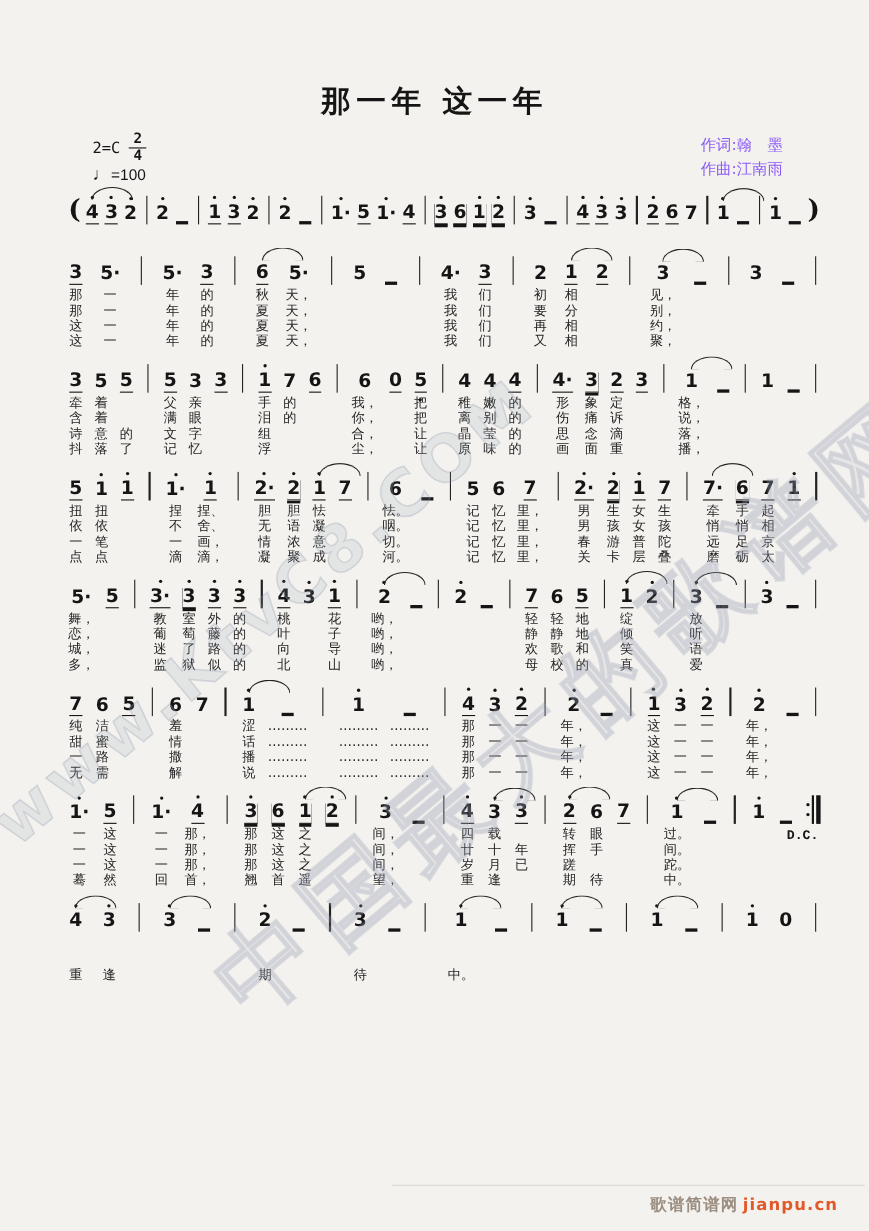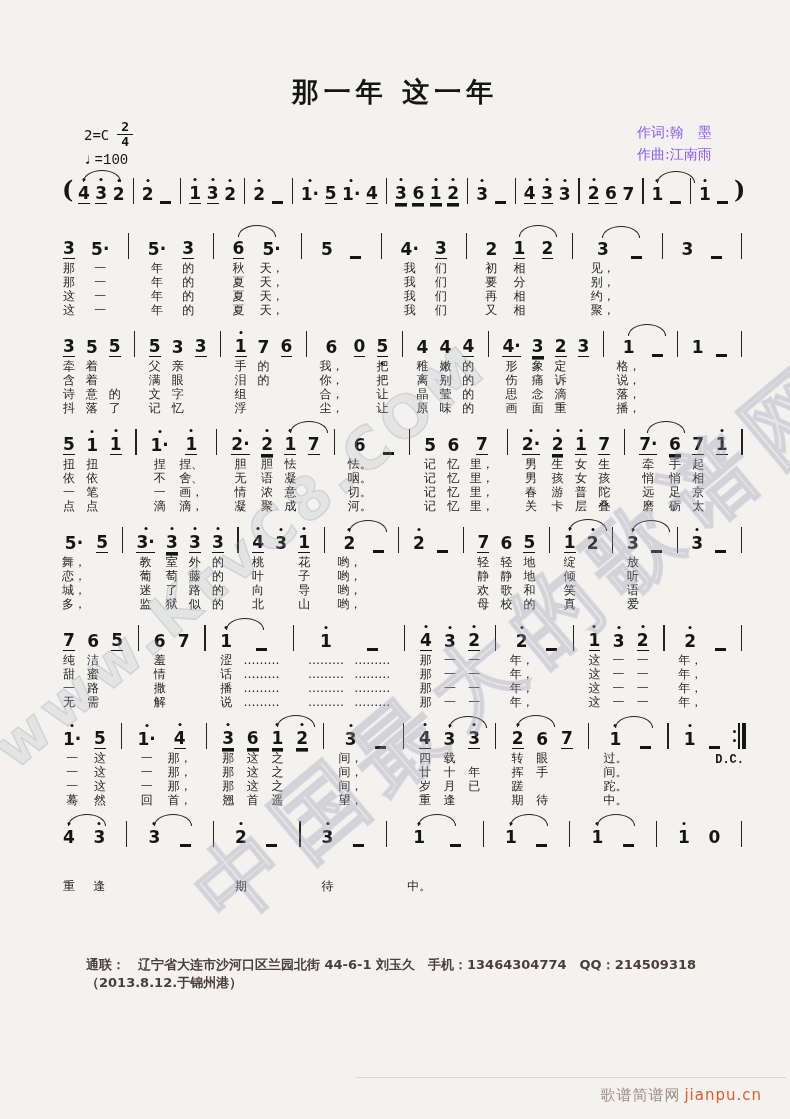--- a/index.html
+++ b/index.html
@@ -5,21 +5,21 @@
   html,body{margin:0;padding:0;background:#e8e6e3;}
   .page{position:relative;width:790px;height:1119px;background:#f4f2ef;overflow:hidden;
         font-family:"DejaVu Sans",sans-serif;color:#151515;}
   .title{position:absolute;top:74px;left:0;width:100%;text-align:center;
          font-family:"DejaVu Serif",serif;font-size:27px;font-weight:700;letter-spacing:5px;}
   .keyrow{position:absolute;left:84px;top:120px;font-family:"DejaVu Sans Mono",monospace;
           font-size:14px;display:flex;align-items:center;}
   .ts{display:inline-block;text-align:center;margin-left:8px;font-weight:bold;}
   .ts b{display:block;font-size:13px;line-height:14px;padding:0 4px;font-weight:bold;}
   .ts .tn{border-bottom:1px solid #151515;}
-  .tempo{position:absolute;left:84px;top:151px;font-family:Liberation Mono, monospace;font-size:14px;}
+  .tempo{position:absolute;left:84px;top:151px;font-family:Liberation Sans, sans-serif;font-size:14px;}
   .tnote{font-size:16px;margin-right:1px;}
   .credits{position:absolute;left:637px;top:121px;font-size:14px;line-height:22px;color:#8b5cf6;}
   
   .music{position:absolute;left:62px;top:170px;width:684px;}
   .line{position:relative;display:flex;justify-content:space-between;align-items:flex-start;margin-bottom:6px;}
   .line:first-child{margin-bottom:21px;}
   .col{display:flex;flex-direction:column;align-items:center;min-width:8px;}
   .note{height:34px;display:flex;align-items:flex-end;position:relative;}
   .nt{position:relative;display:inline-block;padding:0 1px;}
   .num{font-family:"DejaVu Sans",sans-serif;font-weight:bold;font-size:17px;line-height:20px;
@@ -50,21 +50,21 @@
          font-size:58px;font-weight:bold;letter-spacing:6px;color:rgba(145,155,175,0.16);
          -webkit-text-stroke:1.4px rgba(145,155,175,0.30);pointer-events:none;white-space:nowrap;}
   .wm-cn{position:absolute;left:170px;top:860px;transform:rotate(-40deg);transform-origin:left top;
          font-size:88px;font-weight:bold;letter-spacing:14px;color:rgba(150,158,178,0.13);
          -webkit-text-stroke:1.6px rgba(150,158,178,0.26);pointer-events:none;white-space:nowrap;}
   
   .ded{position:absolute;top:924px;left:0;width:100%;text-align:center;font-size:14px;
        font-weight:600;color:#473f38;letter-spacing:1px;}
   .contact{position:absolute;top:956px;left:86px;font-size:13px;font-weight:600;color:#473f38;}
   .edge{position:absolute;left:356px;top:1077px;width:430px;height:1px;background:#d9d5d1;}
-  .site{position:absolute;right:28px;top:1086px;font-size:15px;letter-spacing:1px;}
+  .site{position:absolute;right:28px;top:1086px;font-size:15px;letter-spacing:1px;font-weight:bold;}
   .sname{color:#9b8d80;}
   .surl{color:#e05a2b;margin-left:4px;}
 </style>
 </head>
 <body>
 
 <div class="page">
   <div class="title">那一年 这一年</div>
 
   <div class="keyrow">
@@ -2390,20 +2390,19 @@
           <div class="lys">
             <span class="ly"></span>
           </div>
         </div>
       </div>
     </div>
 
   <div class="wm-en">www.KtvC8.COM</div>
   <div class="wm-cn">中国最大的歌谱网</div>
 
-  <div class="contact">通联：　辽宁省大连市沙河口区兰园北街 44-6-1 刘玉久　手机：13464304774　QQ：214509318　　（2013.8.12.于锦州港）</div>
 
   <div class="edge"></div>
 
   <div class="site">
     <span class="sname">歌谱简谱网</span><span class="surl">jianpu.cn</span>
   </div>
 </div>
 
 </body></html>

